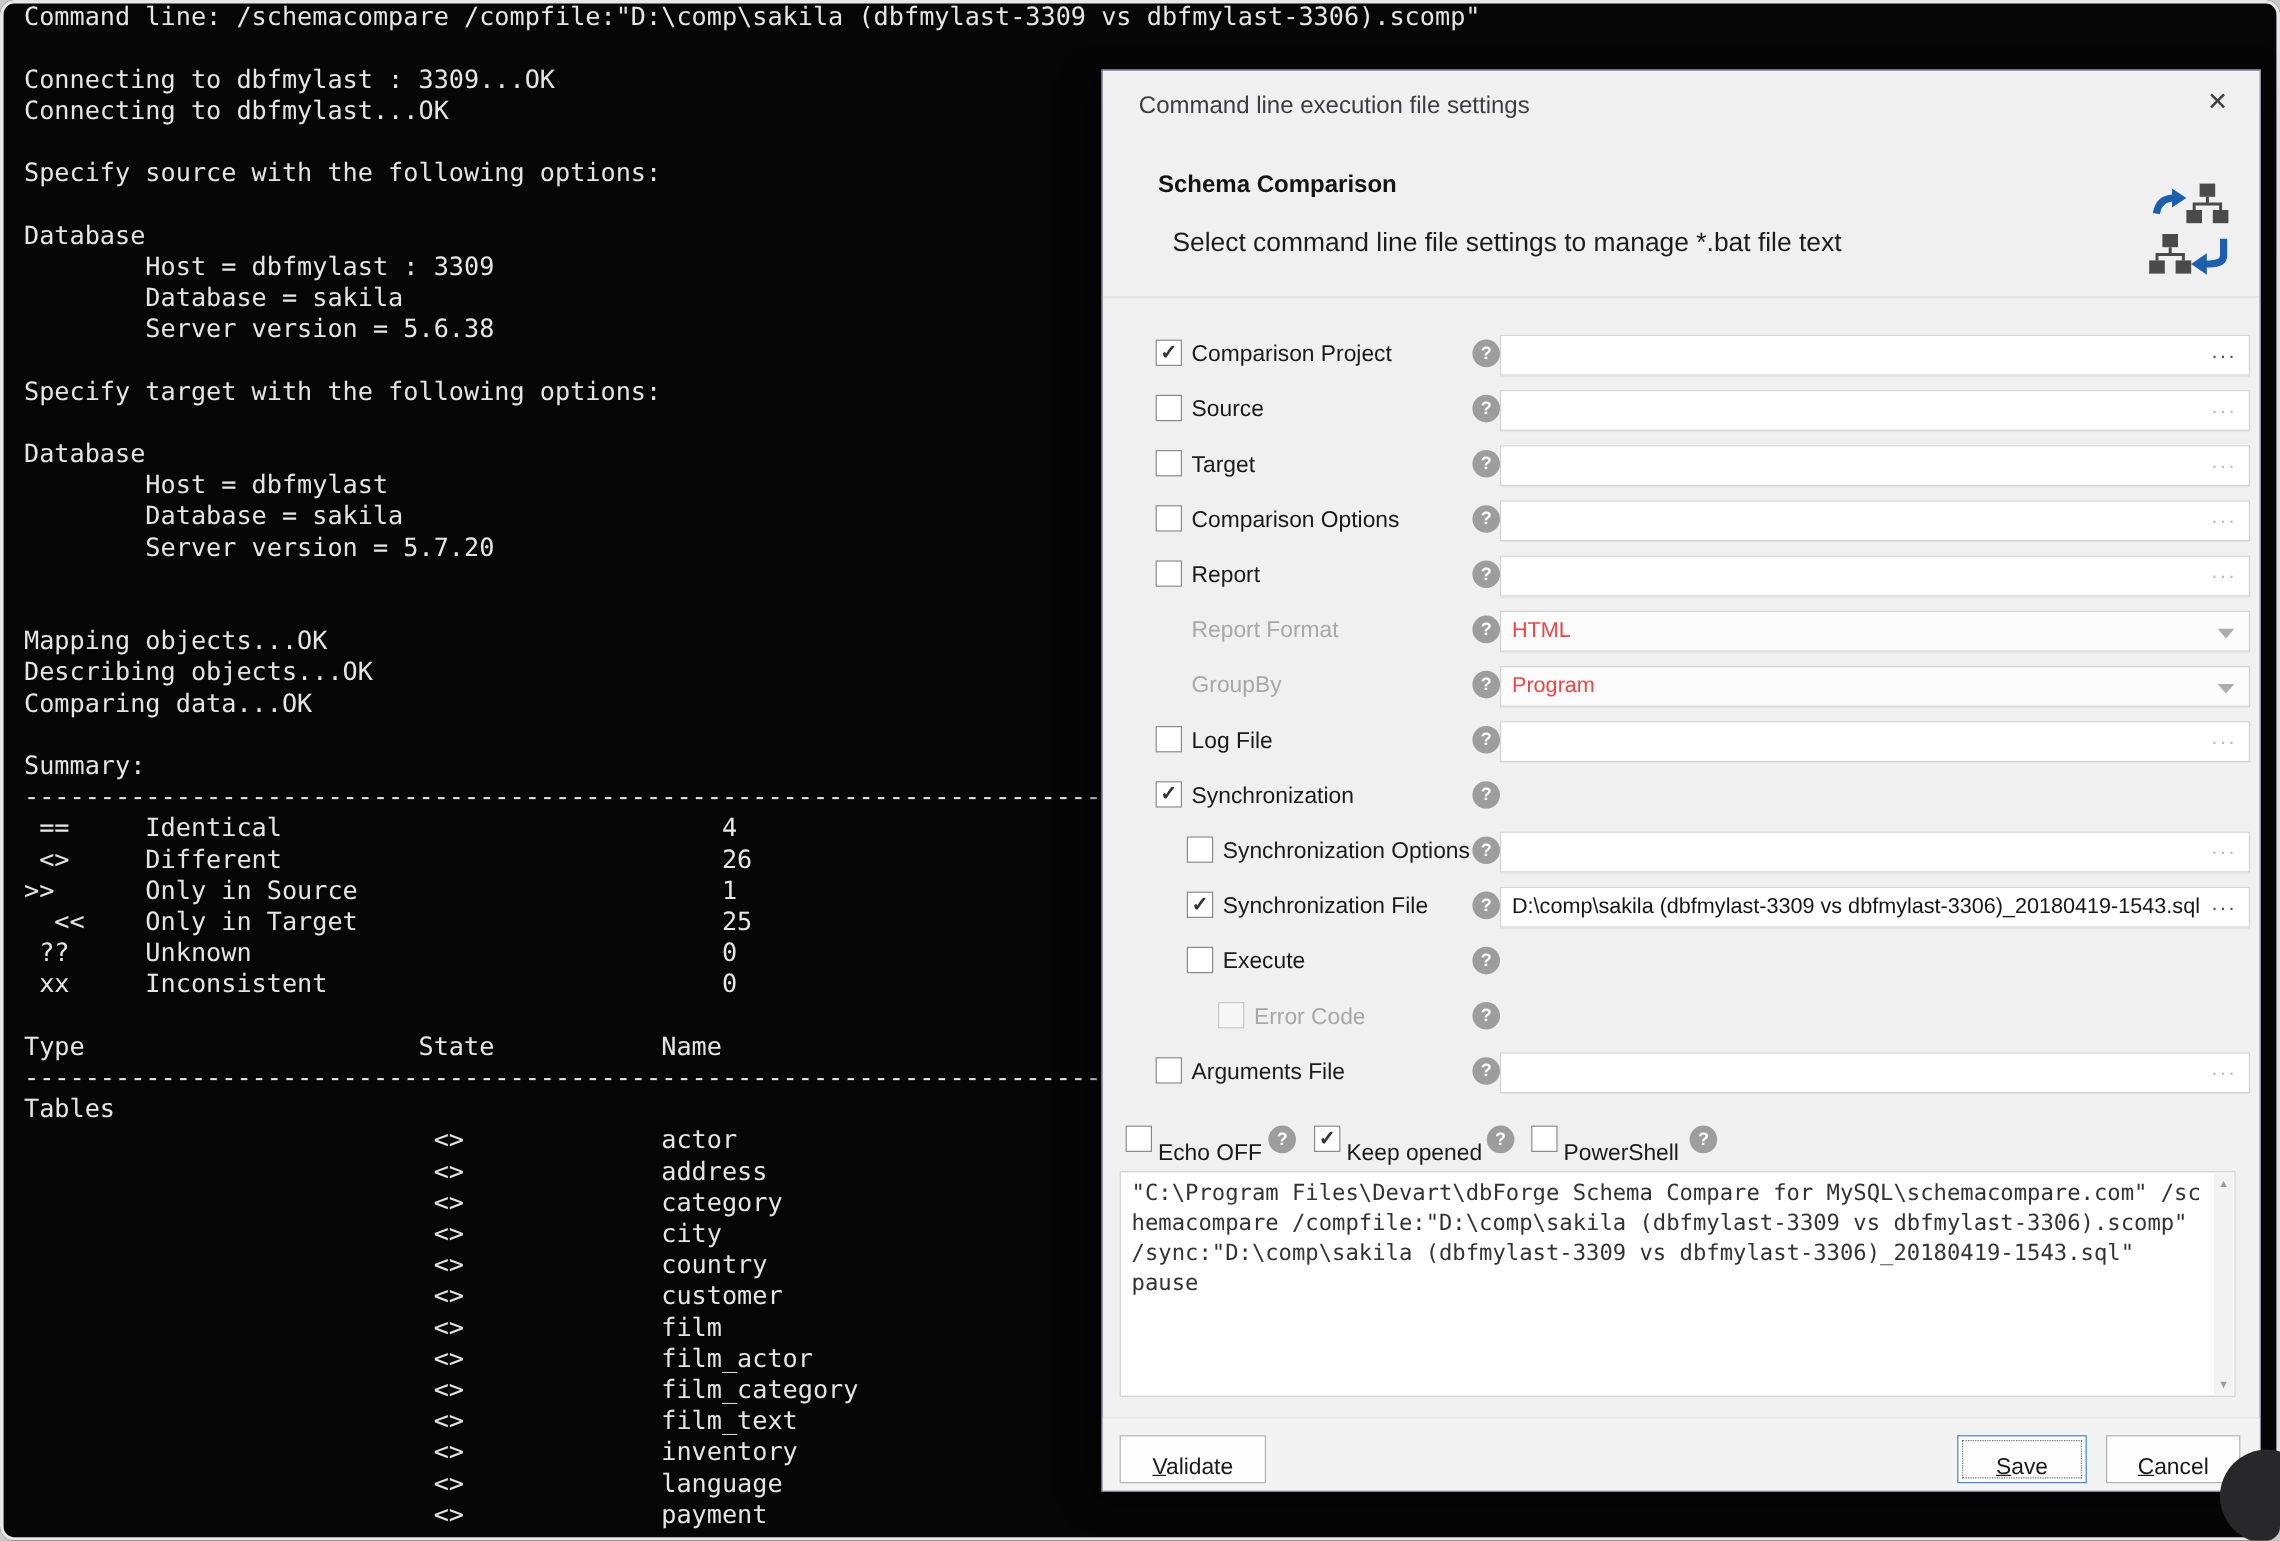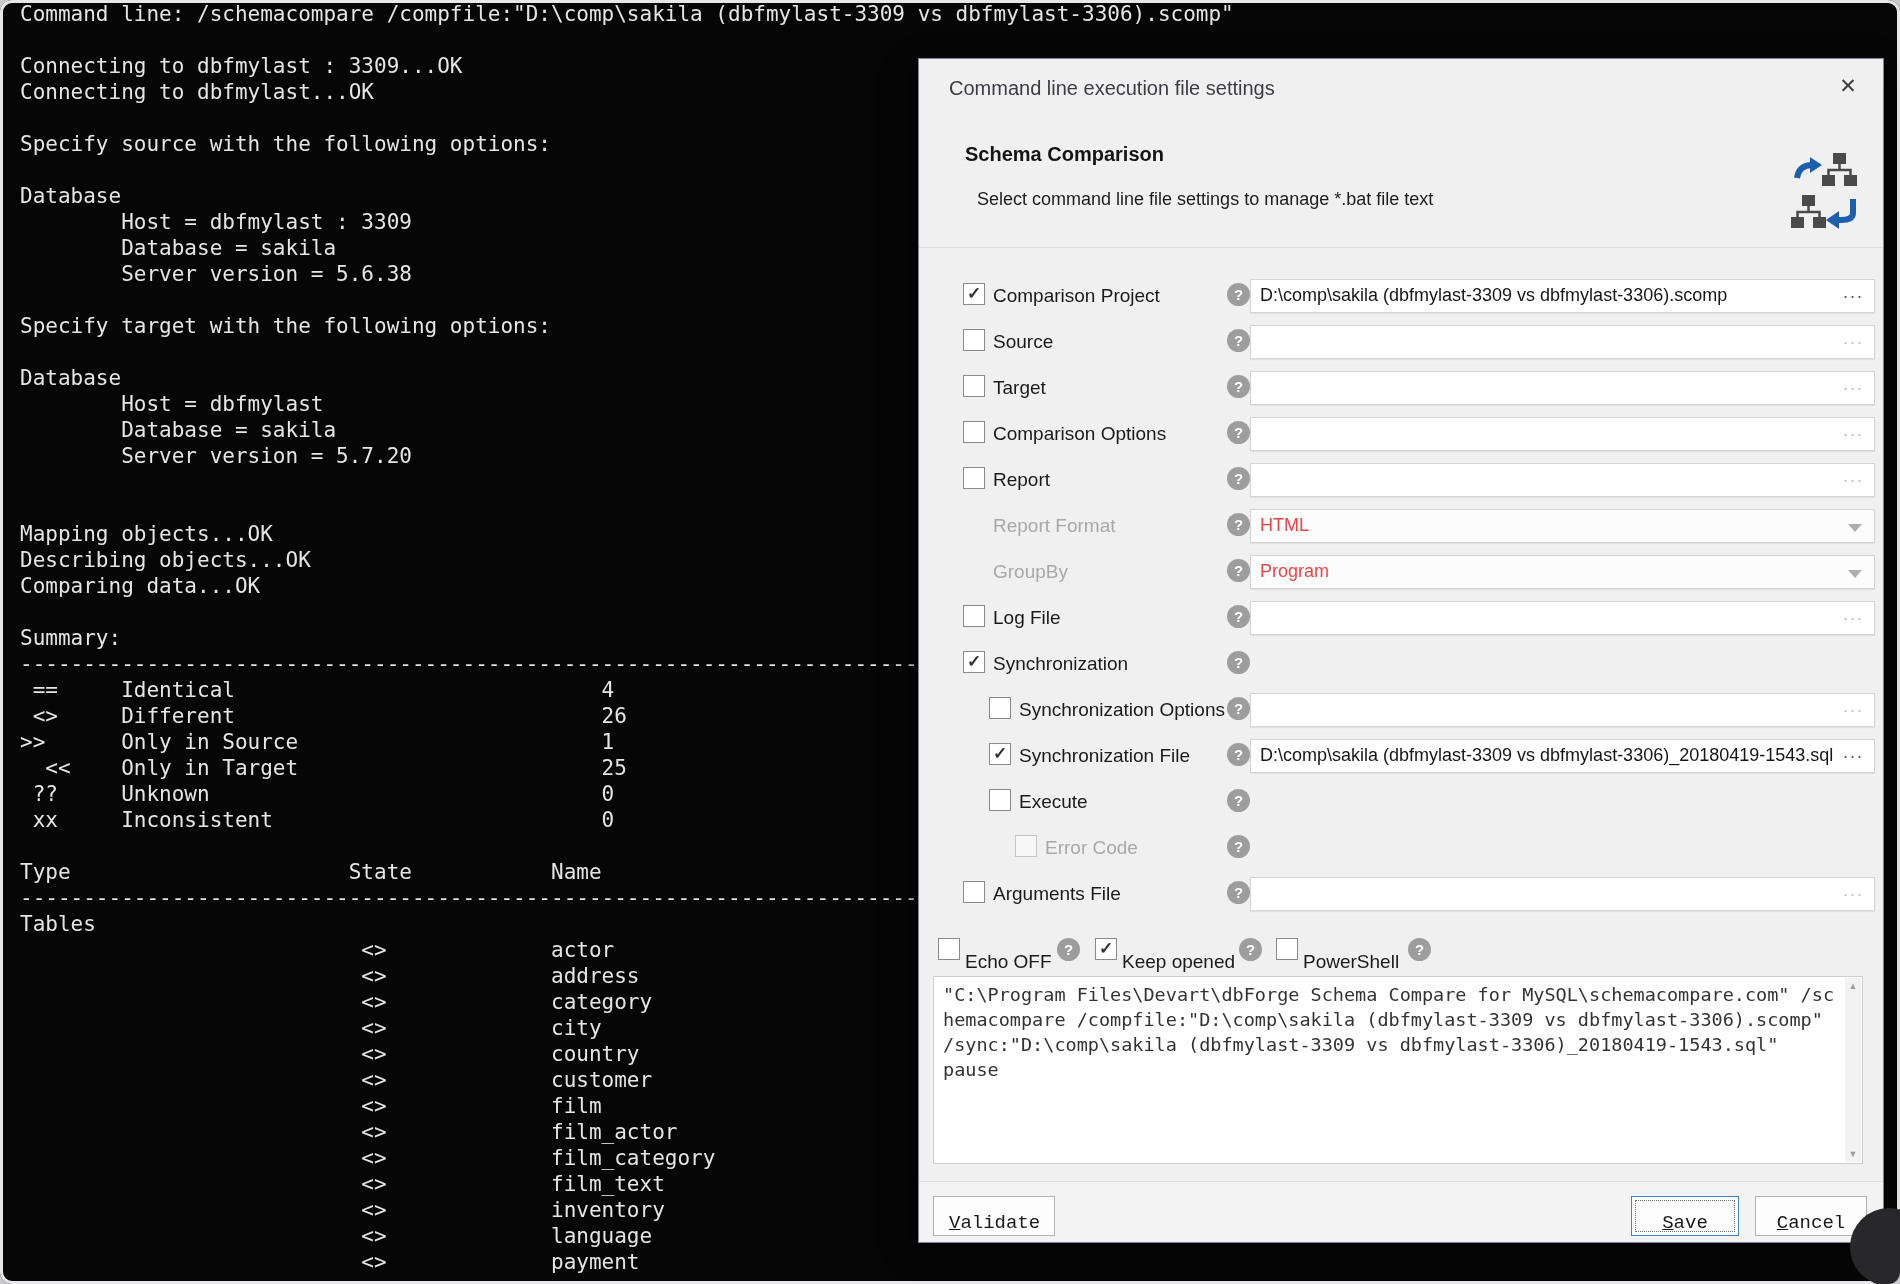--- a/index.html
+++ b/index.html
@@ -9,21 +9,21 @@
   .terminal{position:absolute;left:20px;top:1px;margin:0;color:#e5e5e5;
             font:21px/26px "DejaVu Sans Mono",monospace;white-space:pre;}
   
   .dialog{position:absolute;left:918px;top:58px;width:966px;height:1185px;background:#f0f0f0;
           border:1px solid #83839a;box-sizing:border-box;box-shadow:-6px 8px 24px rgba(0,0,0,.55);
           color:#1a1a1a;font-size:19px;}
   .dlg-title{position:absolute;left:30px;top:18px;font-size:20px;color:#3c3c43;}
   .dlg-close{position:absolute;right:20px;top:12px;font-size:21px;color:#3f3f3f;width:30px;height:30px;
              text-align:center;line-height:30px;cursor:default;}
   .sec-title{position:absolute;left:46px;top:84px;font-size:20px;font-weight:bold;color:#141414;}
-  .sec-sub{position:absolute;left:58px;top:130px;font-size:18px;color:#1c1c1c;}
+  .sec-sub{position:absolute;left:58px;top:130px;font-size:22px;color:#1c1c1c;}
   .hdr-icon{position:absolute;right:22px;top:88px;}
   .sep{position:absolute;left:0;right:0;top:188px;height:1px;background:#dcdcdc;}
   
   .rows{position:absolute;left:0;right:0;top:214px;}
   .row{position:relative;height:46px;margin-left:24px;}
   .cb{position:absolute;top:10px;width:22px;height:22px;background:#fff;border:1px solid #8a8a8a;
       box-sizing:border-box;text-align:center;line-height:20px;font-size:17px;color:#333;}
   .row.i0 .cb{left:20px}.row.i1 .cb{left:46px}.row.i2 .cb{left:72px}
   .cb.checked::after{content:"✓";font-weight:bold;}
   .cb.disabled{border-color:#c6c6c6;background:#f6f6f6;}
@@ -53,21 +53,21 @@
   
   .batbox{position:absolute;left:14px;top:917px;width:930px;height:188px;background:#fff;border:1px solid #cfcfcf;
           box-sizing:border-box;}
   .battext{position:absolute;left:9px;top:5px;right:24px;bottom:4px;font:18.5px/25px "DejaVu Sans Mono",monospace;
            color:#333;white-space:pre-wrap;word-break:break-all;overflow:hidden;}
   .vsb{position:absolute;right:1px;top:1px;bottom:1px;width:16px;background:#f2f2f2;}
   .vsb .up,.vsb .dn{position:absolute;left:0;width:16px;height:16px;text-align:center;font-size:9px;color:#9d9d9d;line-height:16px;}
   .vsb .up{top:0}.vsb .dn{bottom:0}
   
   .footer{position:absolute;left:0;right:0;bottom:0;top:1122px;background:#f3f3f3;border-top:1px solid #e0e0e0;}
-  .btn{position:absolute;top:14px;height:40px;background:#fdfdfd;border:1px solid #b2b2b2;font-family:Liberation Mono, monospace;
+  .btn{position:absolute;top:14px;height:40px;background:#fdfdfd;border:1px solid #b2b2b2;font-family:Liberation Sans, sans-serif;
        font-size:19px;color:#1a1a1a;padding:15px;}
   .btn-label{display:block;}
   .btn-label::first-letter{text-decoration:underline;}
   .btn.validate{left:14px;width:122px;}
   .btn.primary{right:144px;width:108px;border:1px solid #3f86cf;position:absolute;}
   .btn.primary::before{content:"";position:absolute;left:3px;right:3px;top:3px;bottom:3px;border:1px dotted #6f6f6f;}
   .btn.cancel{right:16px;width:112px;}
   .grip{position:absolute;right:4px;bottom:4px;width:10px;height:10px;}
   .grip i{position:absolute;width:2px;height:2px;background:#9a9a9a;}
   .grip i:nth-child(1){right:0;top:0}.grip i:nth-child(2){right:0;top:4px}.grip i:nth-child(3){right:4px;top:4px}
@@ -160,21 +160,20 @@
 
     <div class="sep"></div>
 
     <div class="rows">
 
       <div class="row i0">
         <span class="cb checked"></span>
         <span class="lbl">Comparison Project</span>
         <span class="help">?</span>
         <span class="field">
-          <span class="fval">D:\comp\sakila (dbfmylast-3309 vs dbfmylast-3306).scomp</span>
           <span class="browse dark">...</span>
         </span>
       </div>
 
       <div class="row i0">
         <span class="cb"></span>
         <span class="lbl">Source</span>
         <span class="help">?</span>
         <span class="field">
           <span class="fval"></span>

